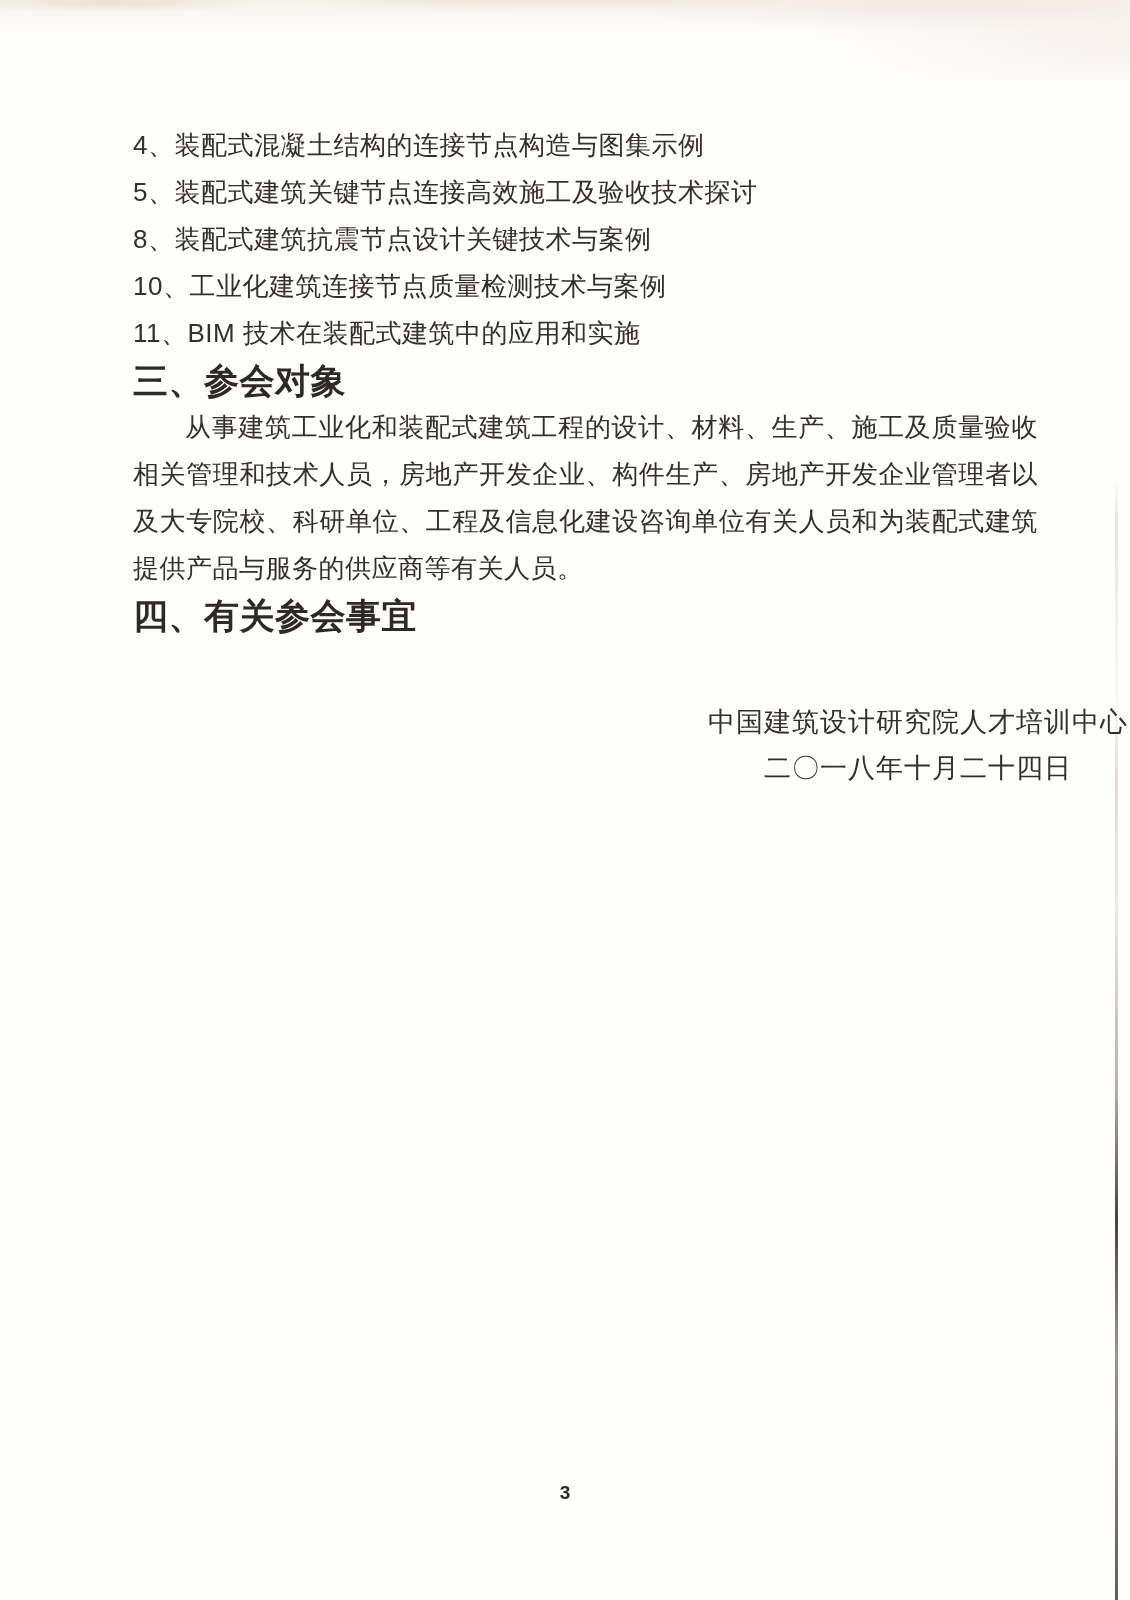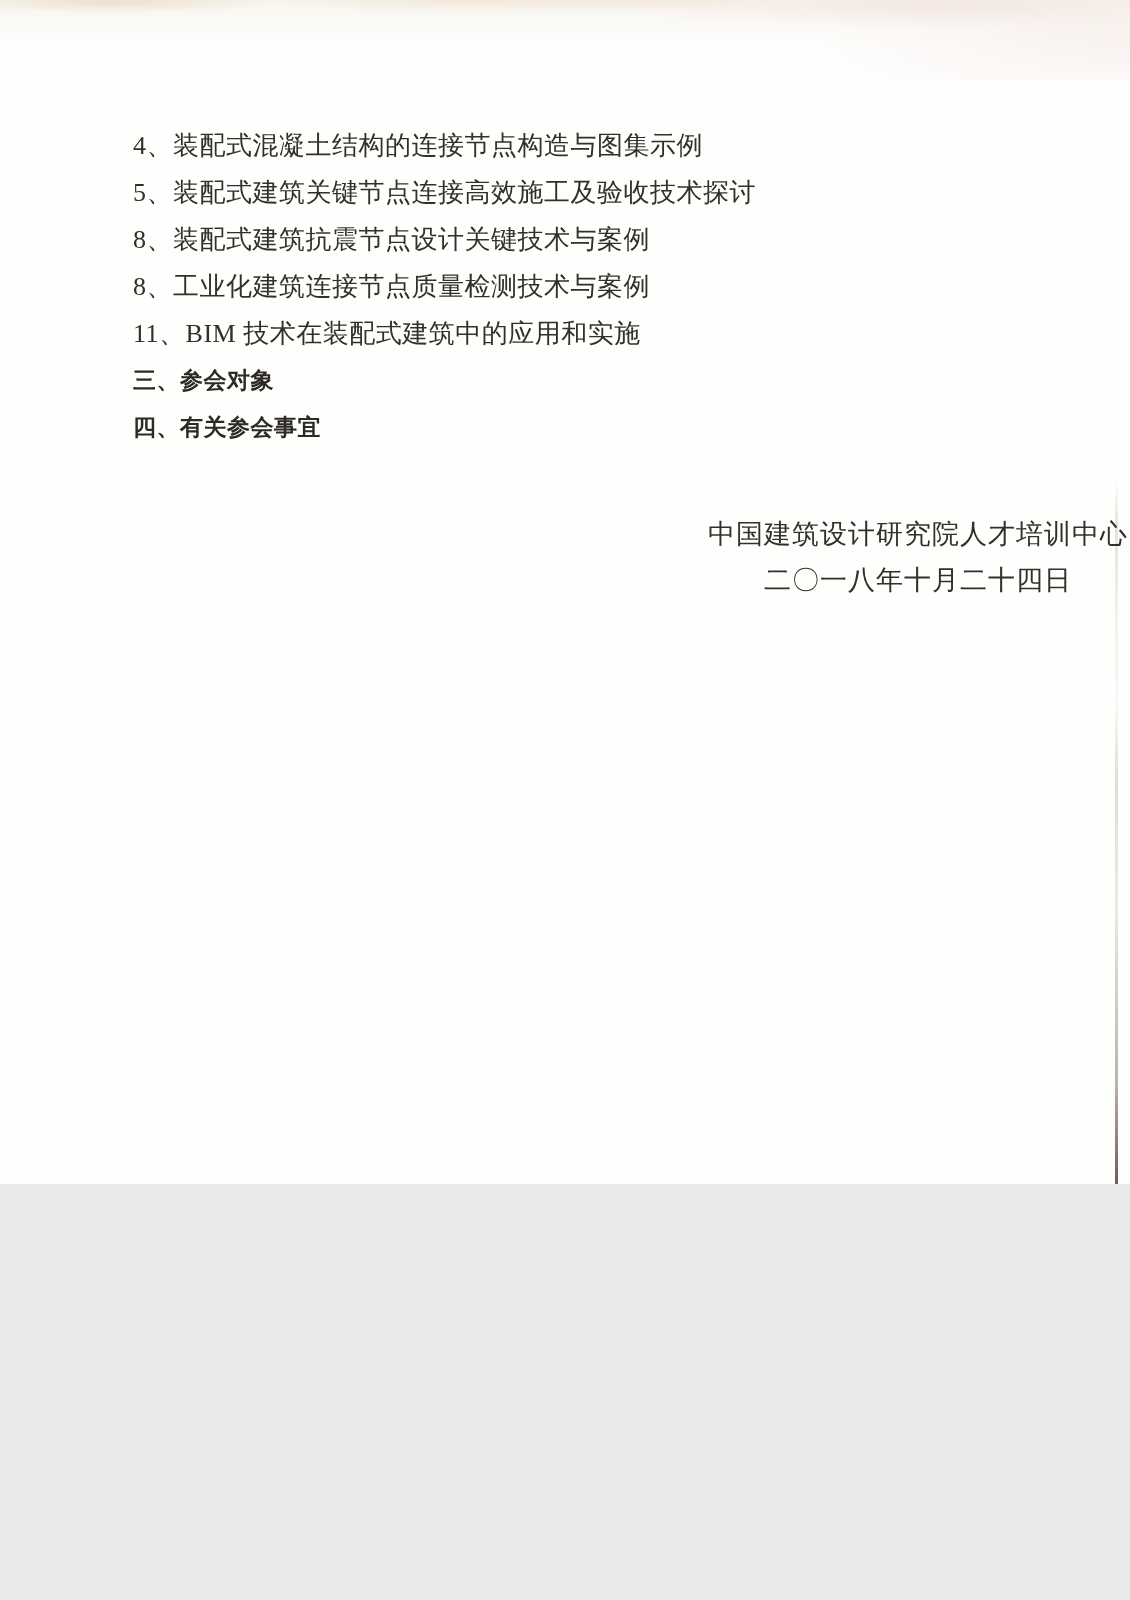--- a/index.html
+++ b/index.html
@@ -3,25 +3,25 @@
 <meta charset="utf-8">
 <style>
   html, body {
     margin: 0;
     padding: 0;
     background: #e9e9e9;
   }
   .page {
     position: relative;
     width: 1130px;
-    height: 1184px;
+    height: 1600px;
     margin: 0 auto;
     background: #fefefd;
     overflow: hidden;
-    font-family: Liberation Serif, serif;
+    font-family: Liberation Sans, sans-serif;
     color: #332f2c;
   }
   
   .scan-top {
     position: absolute;
     top: 0; left: 0;
     width: 100%; height: 80px;
     pointer-events: none;
     background:
       radial-gradient(240px 16px at 110px 2px,  rgba(225,208,180,0.55), rgba(225,208,180,0) 70%),
@@ -59,21 +59,21 @@
     width: 905px;
     font-size: 26px;
     letter-spacing: 0.5px;
     line-height: 47px;
   }
   .agenda-item {
     white-space: nowrap;
   }
   .section-heading {
     font-weight: 700;
-    font-size: 23px;
+    font-size: 35px;
     color: #2d2a26;
   }
   .body-paragraph {
     text-align: justify;
     text-indent: 2em;
   }
   .detail-paragraph {
     text-align: justify;
   }
   .signature {
@@ -103,24 +103,25 @@
 <div class="page">
 
   <div class="scan-top"></div>
   <div class="scan-edge-right"></div>
 
   <div class="content">
 
     <div class="agenda-item">4、装配式混凝土结构的连接节点构造与图集示例</div>
     <div class="agenda-item">5、装配式建筑关键节点连接高效施工及验收技术探讨</div>
     <div class="agenda-item">8、装配式建筑抗震节点设计关键技术与案例</div>
-    <div class="agenda-item">8、工业化建筑连接节点质量检测技术与案例</div>
+    <div class="agenda-item">10、工业化建筑连接节点质量检测技术与案例</div>
     <div class="agenda-item">11、BIM 技术在装配式建筑中的应用和实施</div>
 
     <div class="section-heading">三、参会对象</div>
+    <div class="body-paragraph">从事建筑工业化和装配式建筑工程的设计、材料、生产、施工及质量验收相关管理和技术人员，房地产开发企业、构件生产、房地产开发企业管理者以及大专院校、科研单位、工程及信息化建设咨询单位有关人员和为装配式建筑提供产品与服务的供应商等有关人员。</div>
 
     <div class="section-heading">四、有关参会事宜</div>
 
     <div class="signature">
       <div>中国建筑设计研究院人才培训中心</div>
       <div>二〇一八年十月二十四日</div>
     </div>
 
   </div>
 

